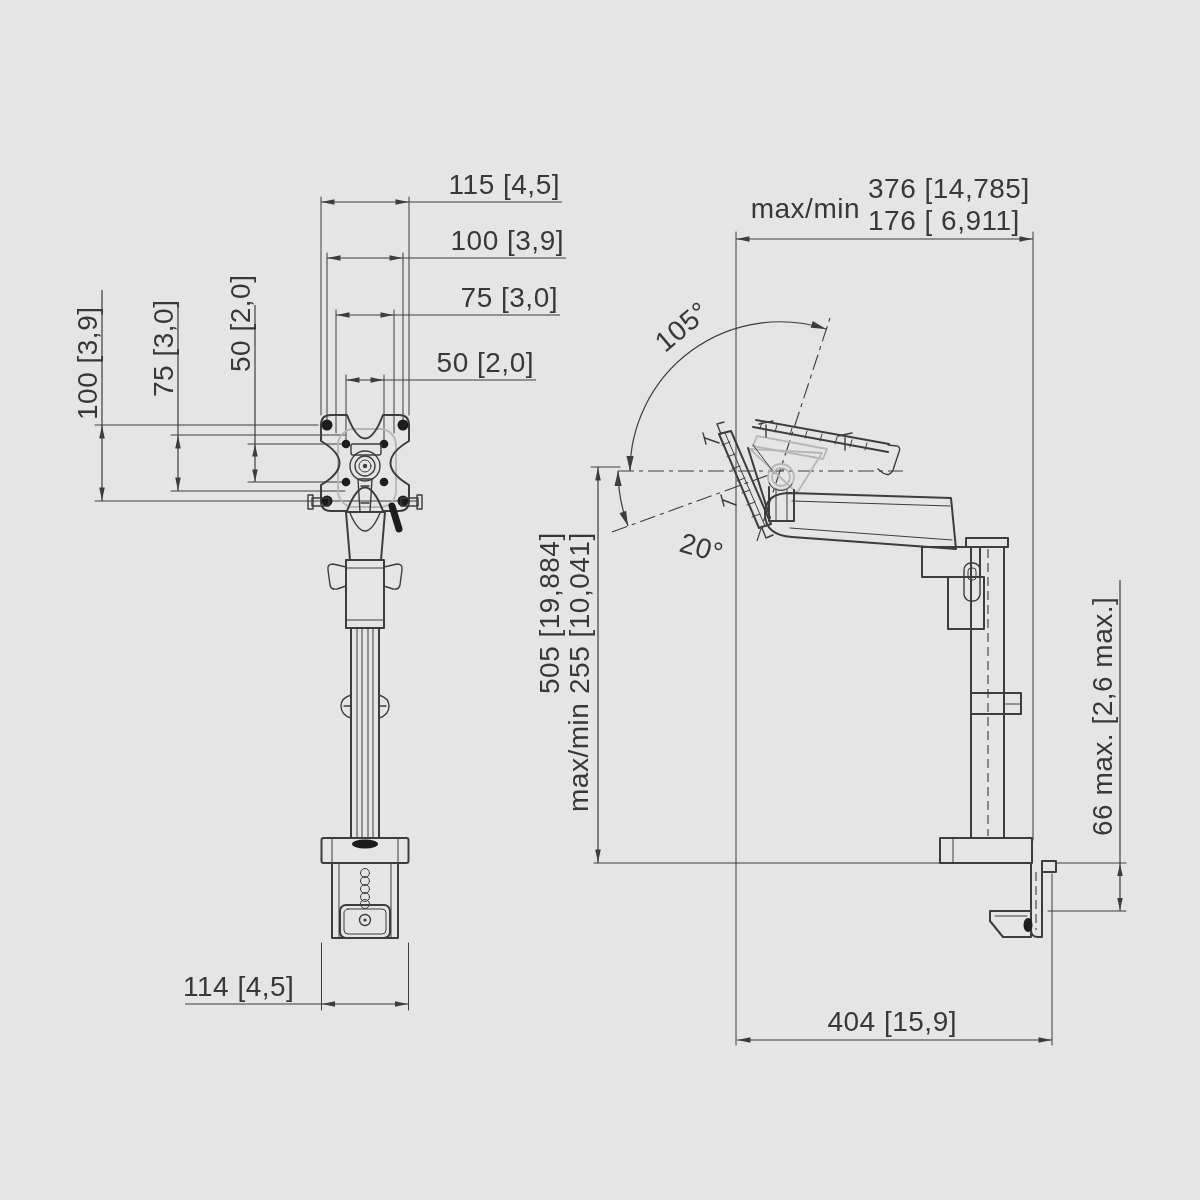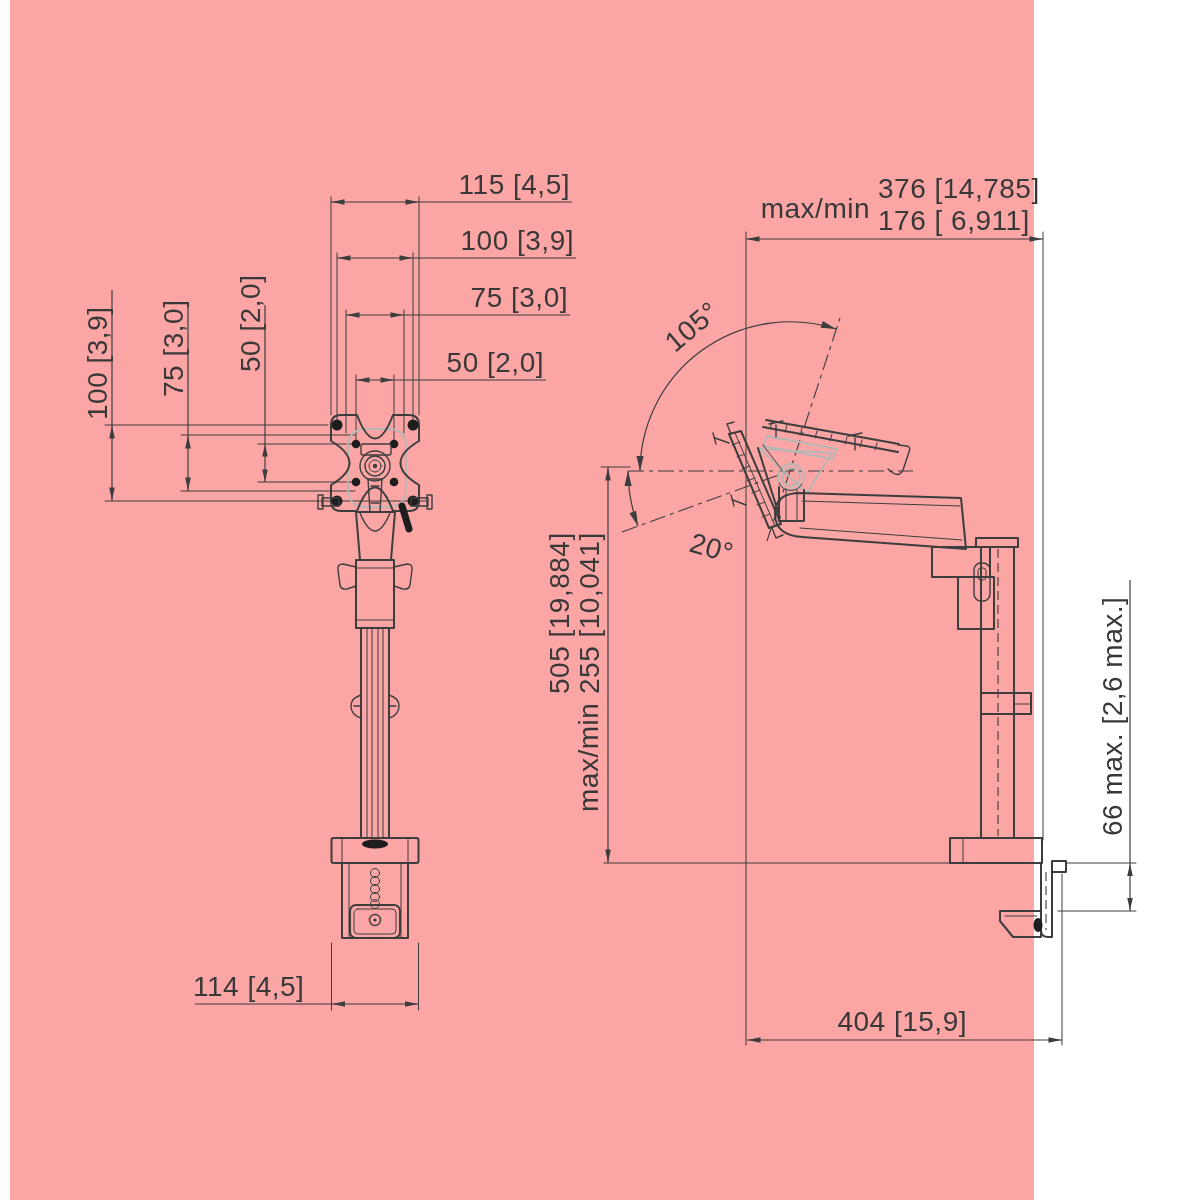--- a/index.html
+++ b/index.html
@@ -1,16 +1,16 @@
 <!DOCTYPE html>
 <html><head>
 <meta charset="utf-8">
 <style>
   html,body{margin:0;padding:0;background:#ffffff;}
-  #canvas{width:1024px;height:1200px;position:relative;background:#fca5a5;font-family:"Liberation Sans",sans-serif;margin-left:10px;}
+  #canvas{width:1200px;height:1200px;position:relative;background:#e5e5e5;font-family:"Liberation Sans",sans-serif;}
   svg{display:block;}
   .ln{stroke:#3d3d3d;stroke-width:2;fill:none;stroke-linecap:round;stroke-linejoin:round;}
   .md{stroke:#3d3d3d;stroke-width:1.4;fill:none;stroke-linecap:round;stroke-linejoin:round;}
   .thin{stroke:#3d3d3d;stroke-width:1;fill:none;stroke-linecap:round;}
   .dim{stroke:#3d3d3d;stroke-width:1.2;fill:none;}
   .dd{stroke:#3d3d3d;stroke-width:1.1;fill:none;stroke-dasharray:16 5 4 5;}
   .dsh{stroke:#3d3d3d;stroke-width:1.1;fill:none;stroke-dasharray:9 5;}
   .lt{stroke:#b6b6b6;stroke-width:1.8;fill:none;stroke-linejoin:round;}
   .fl{fill:#3d3d3d;stroke:none;}
   .blk{fill:#1d1d1d;stroke:none;}

